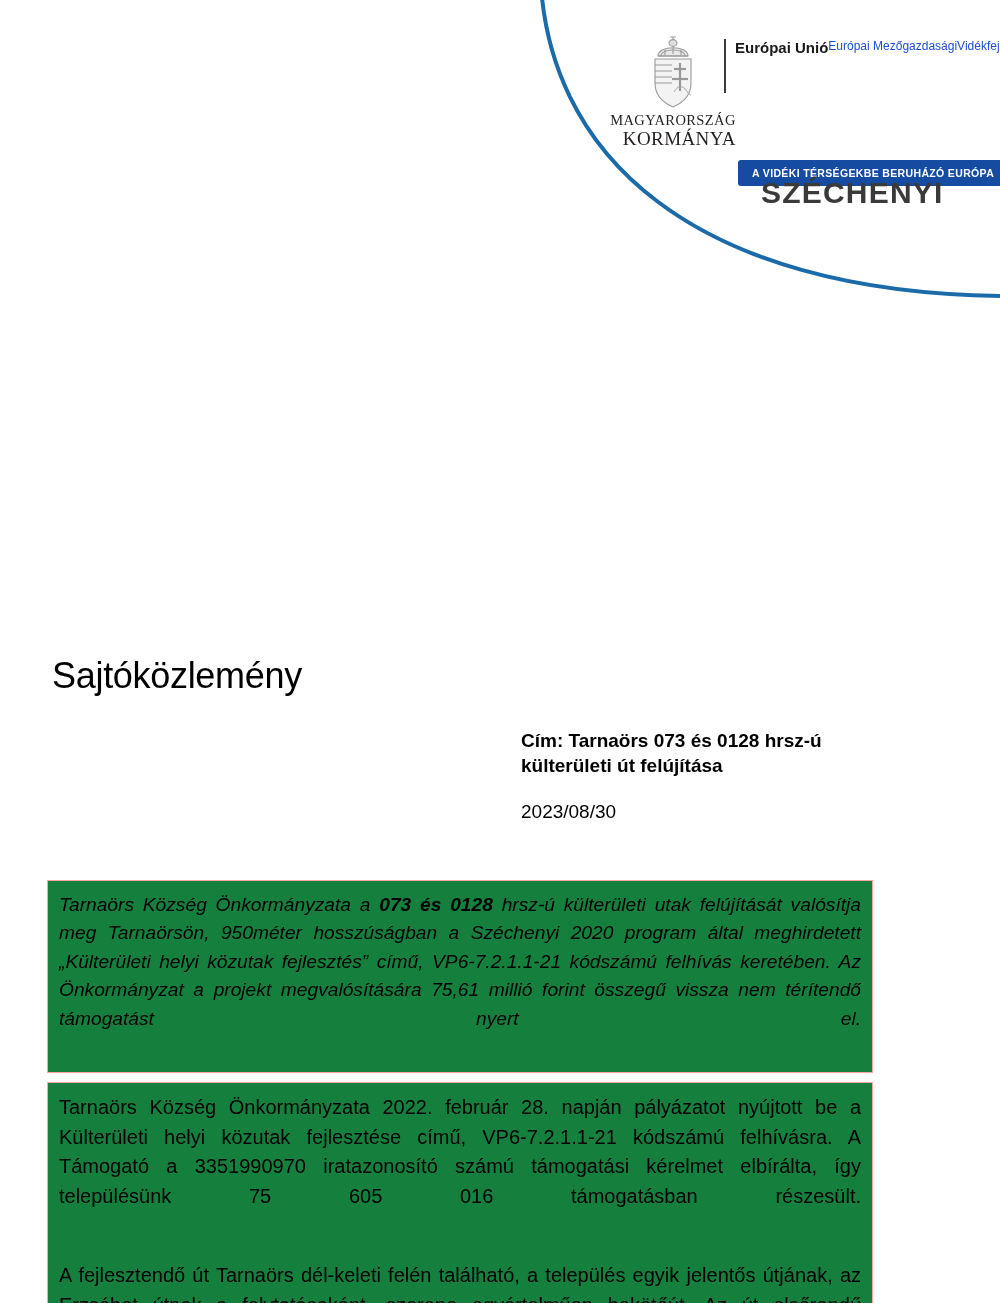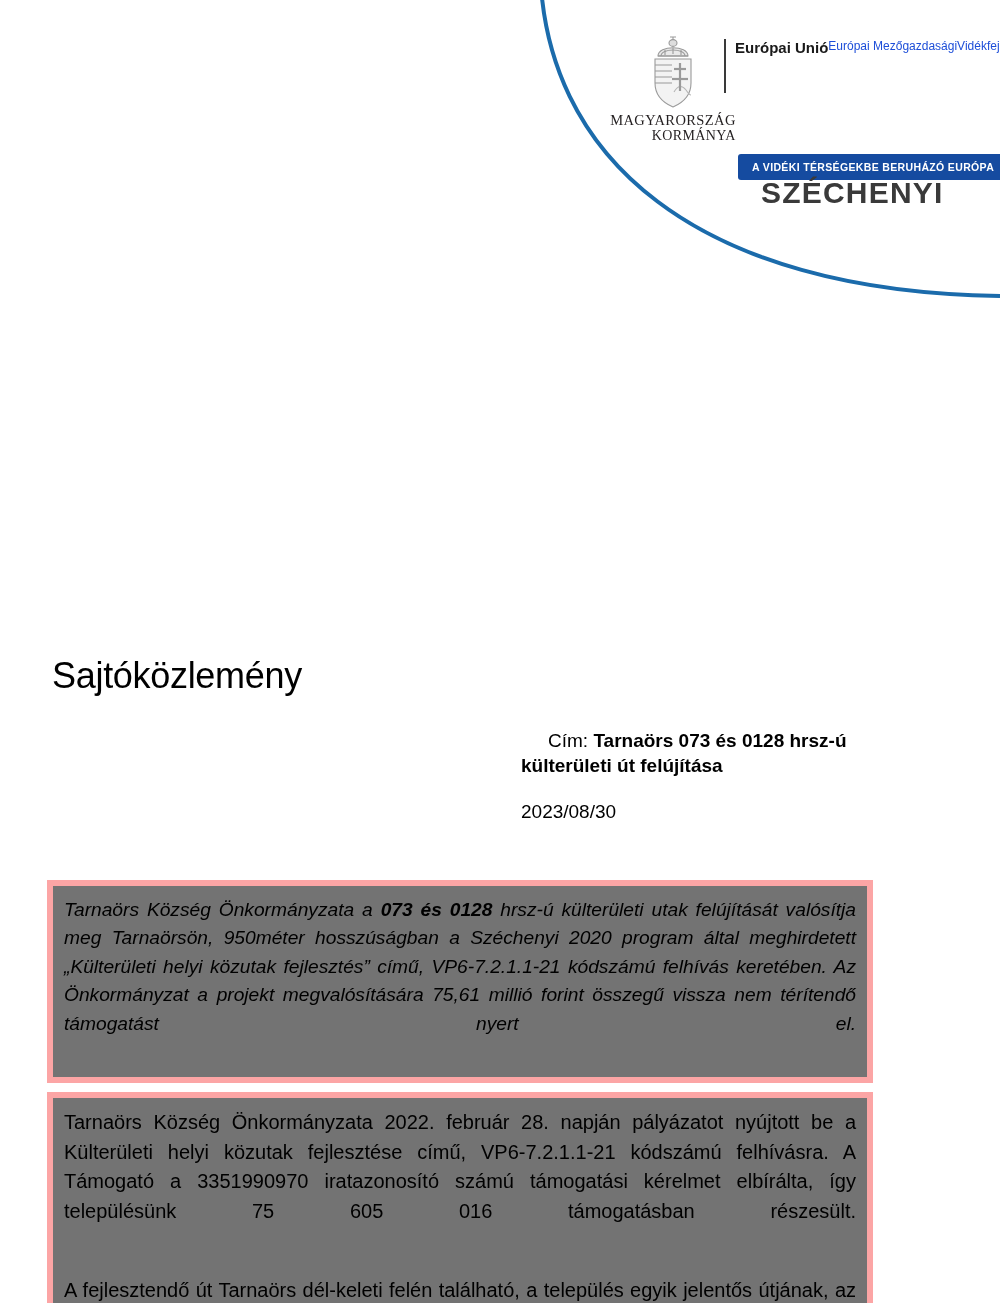--- a/index.html
+++ b/index.html
@@ -60,21 +60,21 @@
     font-size: 14.5px;
     letter-spacing: 0.4px;
     color: #231f20;
     text-align: right;
     line-height: 1.12;
     font-variant: small-caps;
     text-transform: uppercase;
     white-space: nowrap;
   }
   .gov-name .l1 { font-size: 14.5px; display: block; }
-  .gov-name .l2 { font-size: 14px; display: block; }
+  .gov-name .l2 { font-size: 19px; display: block; }
 
   .eu-block {
     display: flex;
     align-items: flex-start;
     margin-left: 12px;
     padding-top: 6px;
   }
   .eu-divider {
     width: 2px;
     height: 54px;
@@ -159,39 +159,39 @@
     position: absolute;
     left: 521px;
     top: 416px;
     width: 360px;
   }
   .meta-line1 {
     font-size: 19px;
     line-height: 1.34;
     color: #000000;
   }
-  .meta-line1 .label { font-weight: normal; margin-left: 27px; }
+  .meta-line1 .label { font-weight: bold; }
   .meta-line1 .val { font-weight: bold; }
   .meta-date {
     margin-top: 22px;
     font-size: 19px;
     color: #000000;
   }
 
   .boxes {
     position: absolute;
     left: 47px;
     top: 568px;
     width: 826px;
   }
   .box {
-    border: 6px solid #fca5a5;
+    border: 1px solid #fca5a5;
     box-sizing: border-box;
     padding: 10px 11px 11px 11px;
-    background: #737373;
+    background: #15803d;
   }
   .box + .box { margin-top: 9px; }
 
   .box p {
     margin: 0;
     text-align: justify;
     color: #000000;
   }
   .box.intro p {
     font-style: italic;

